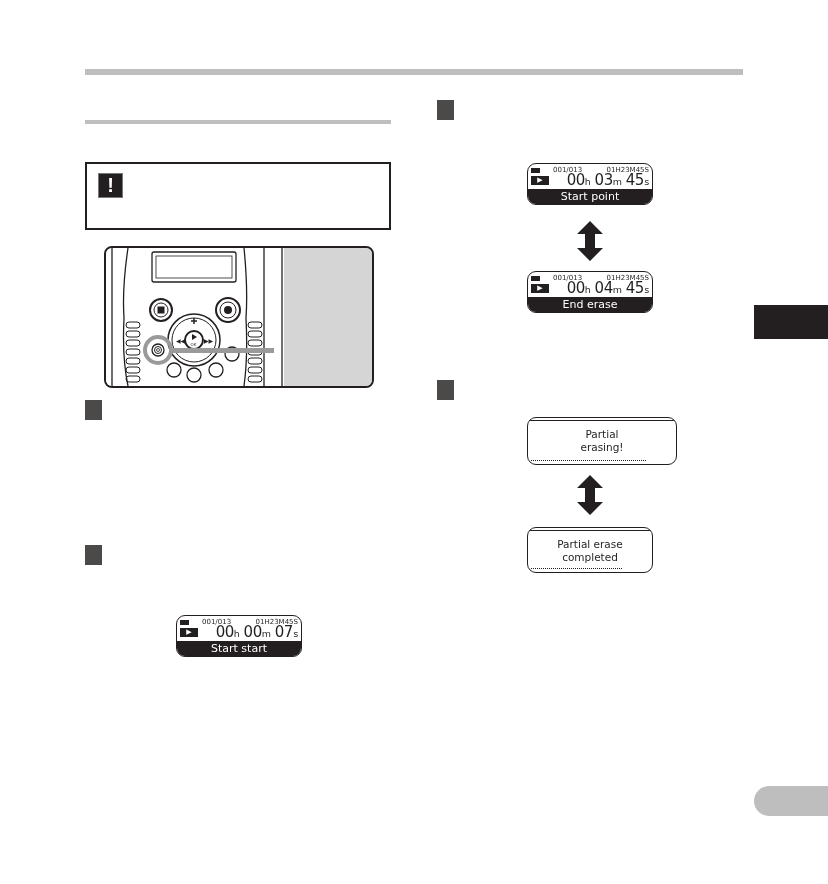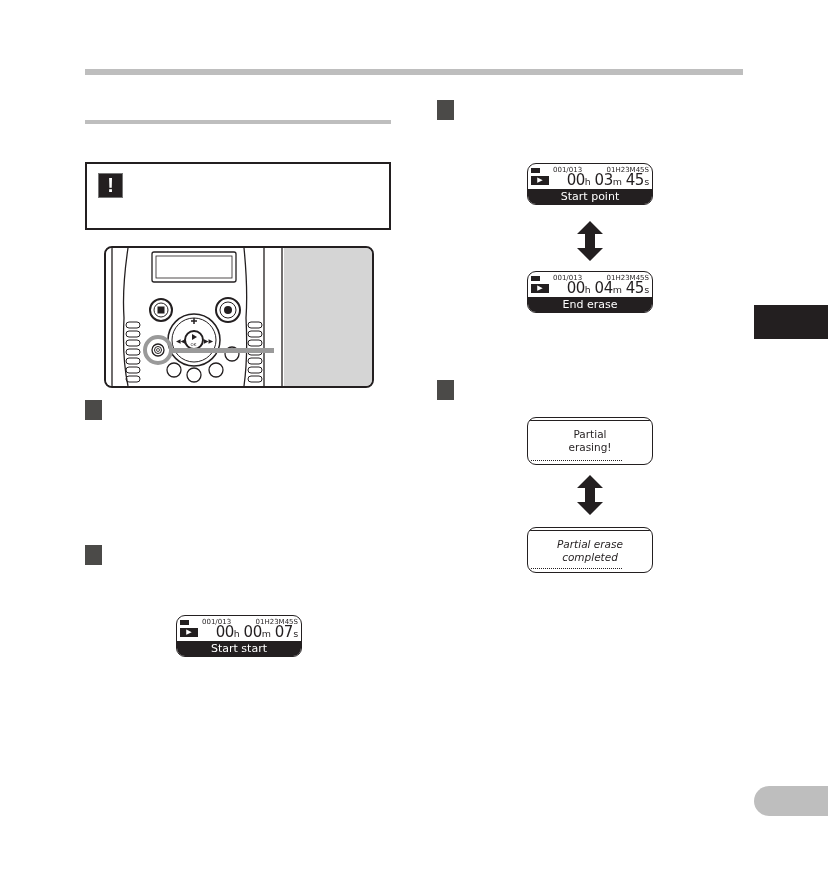--- a/index.html
+++ b/index.html
@@ -138,34 +138,34 @@
   <div class="row1">
     <span class="bat"></span>
     <span class="trk">001/013</span>
     <span class="tot">01H23M45S</span>
   </div>
   <div class="play">▶</div>
   <div class="time">00ₕ 04ₘ 45ₛ</div>
   <div class="bar">End erase</div>
 </div>
 
-<div class="abs lcd msg" style="left:527px; top:417px; height:46px;">
+<div class="abs lcd msg" style="left:527px; top:417px; height:46px;padding-left:24px;">
   <div class="ghost"></div>
   <div class="msgtext">
     <div>Partial</div>
     <div>erasing!</div>
   </div>
   <div class="ghost2"></div>
 </div>
 
 <svg class="abs arrow" style="left:576px; top:475px;" viewBox="0 0 28 40">
   <path d="M14 0 L27 13 L19 13 L19 27 L27 27 L14 40 L1 27 L9 27 L9 13 L1 13 Z" fill="#231f20"></path>
 </svg>
 
-<div class="abs lcd msg" style="left:527px; top:527px; height:44px;font-style:italic;">
+<div class="abs lcd msg" style="left:527px; top:527px; height:44px;">
   <div class="ghost"></div>
   <div class="msgtext">
     <div>Partial erase</div>
     <div>completed</div>
   </div>
   <div class="ghost2"></div>
 </div>
 
 <div class="abs side-tab"></div>
 <div class="abs page-tab"></div>

